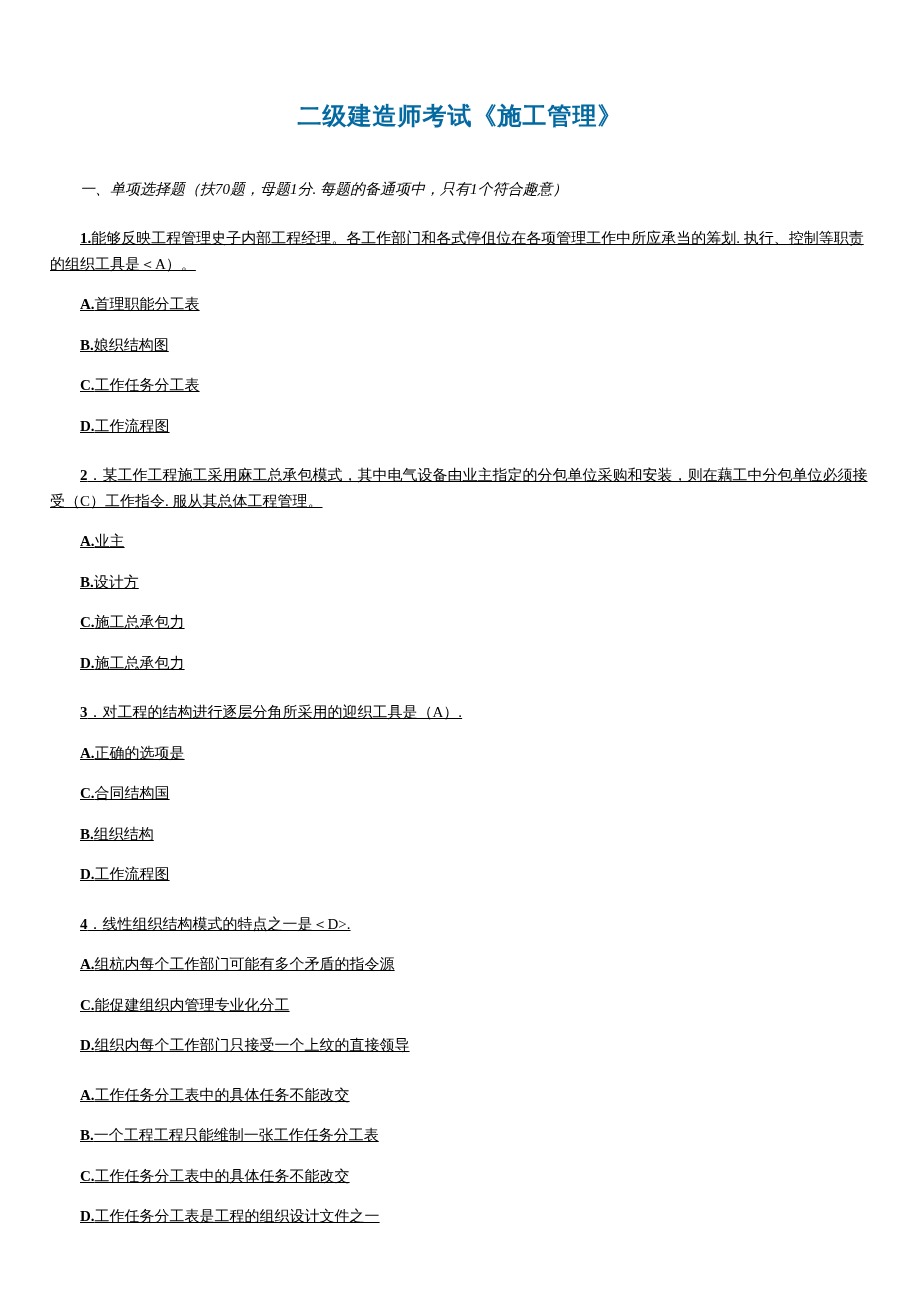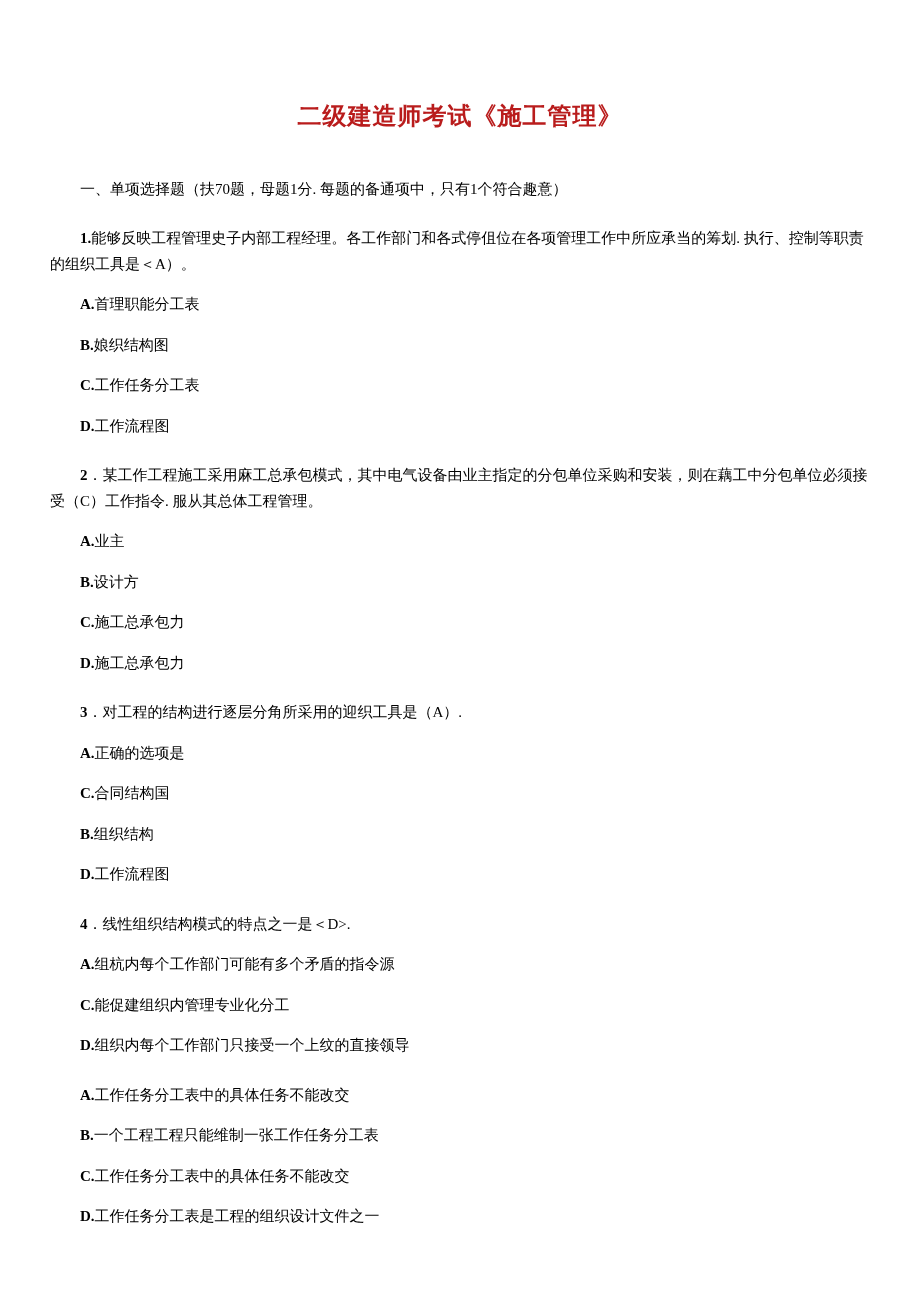--- a/index.html
+++ b/index.html
@@ -8,32 +8,34 @@
       line-height: 1.7;
       color: #000;
       background: #fff;
       margin: 0;
       padding: 80px 50px 40px 50px;
       max-width: 920px;
       box-sizing: border-box;
     }
     .title {
       text-align: center;
-      color: #b91c1c;
+      color: #0369a1;
       font-size: 24px;
       font-family: "SimSun", "宋体", serif;
       margin-bottom: 40px;
       letter-spacing: 1px;
     }
     .section-header {
       margin-bottom: 24px;
       text-indent: 2em;
+      font-style: italic;
     }
     .question-block {
       margin-bottom: 24px;
+      text-decoration: underline;
     }
     .q-stem {
       text-indent: 2em;
       margin-bottom: 2px;
     }
     .q-option {
       text-indent: 2em;
       margin-bottom: 2px;
     }
     .bold {

